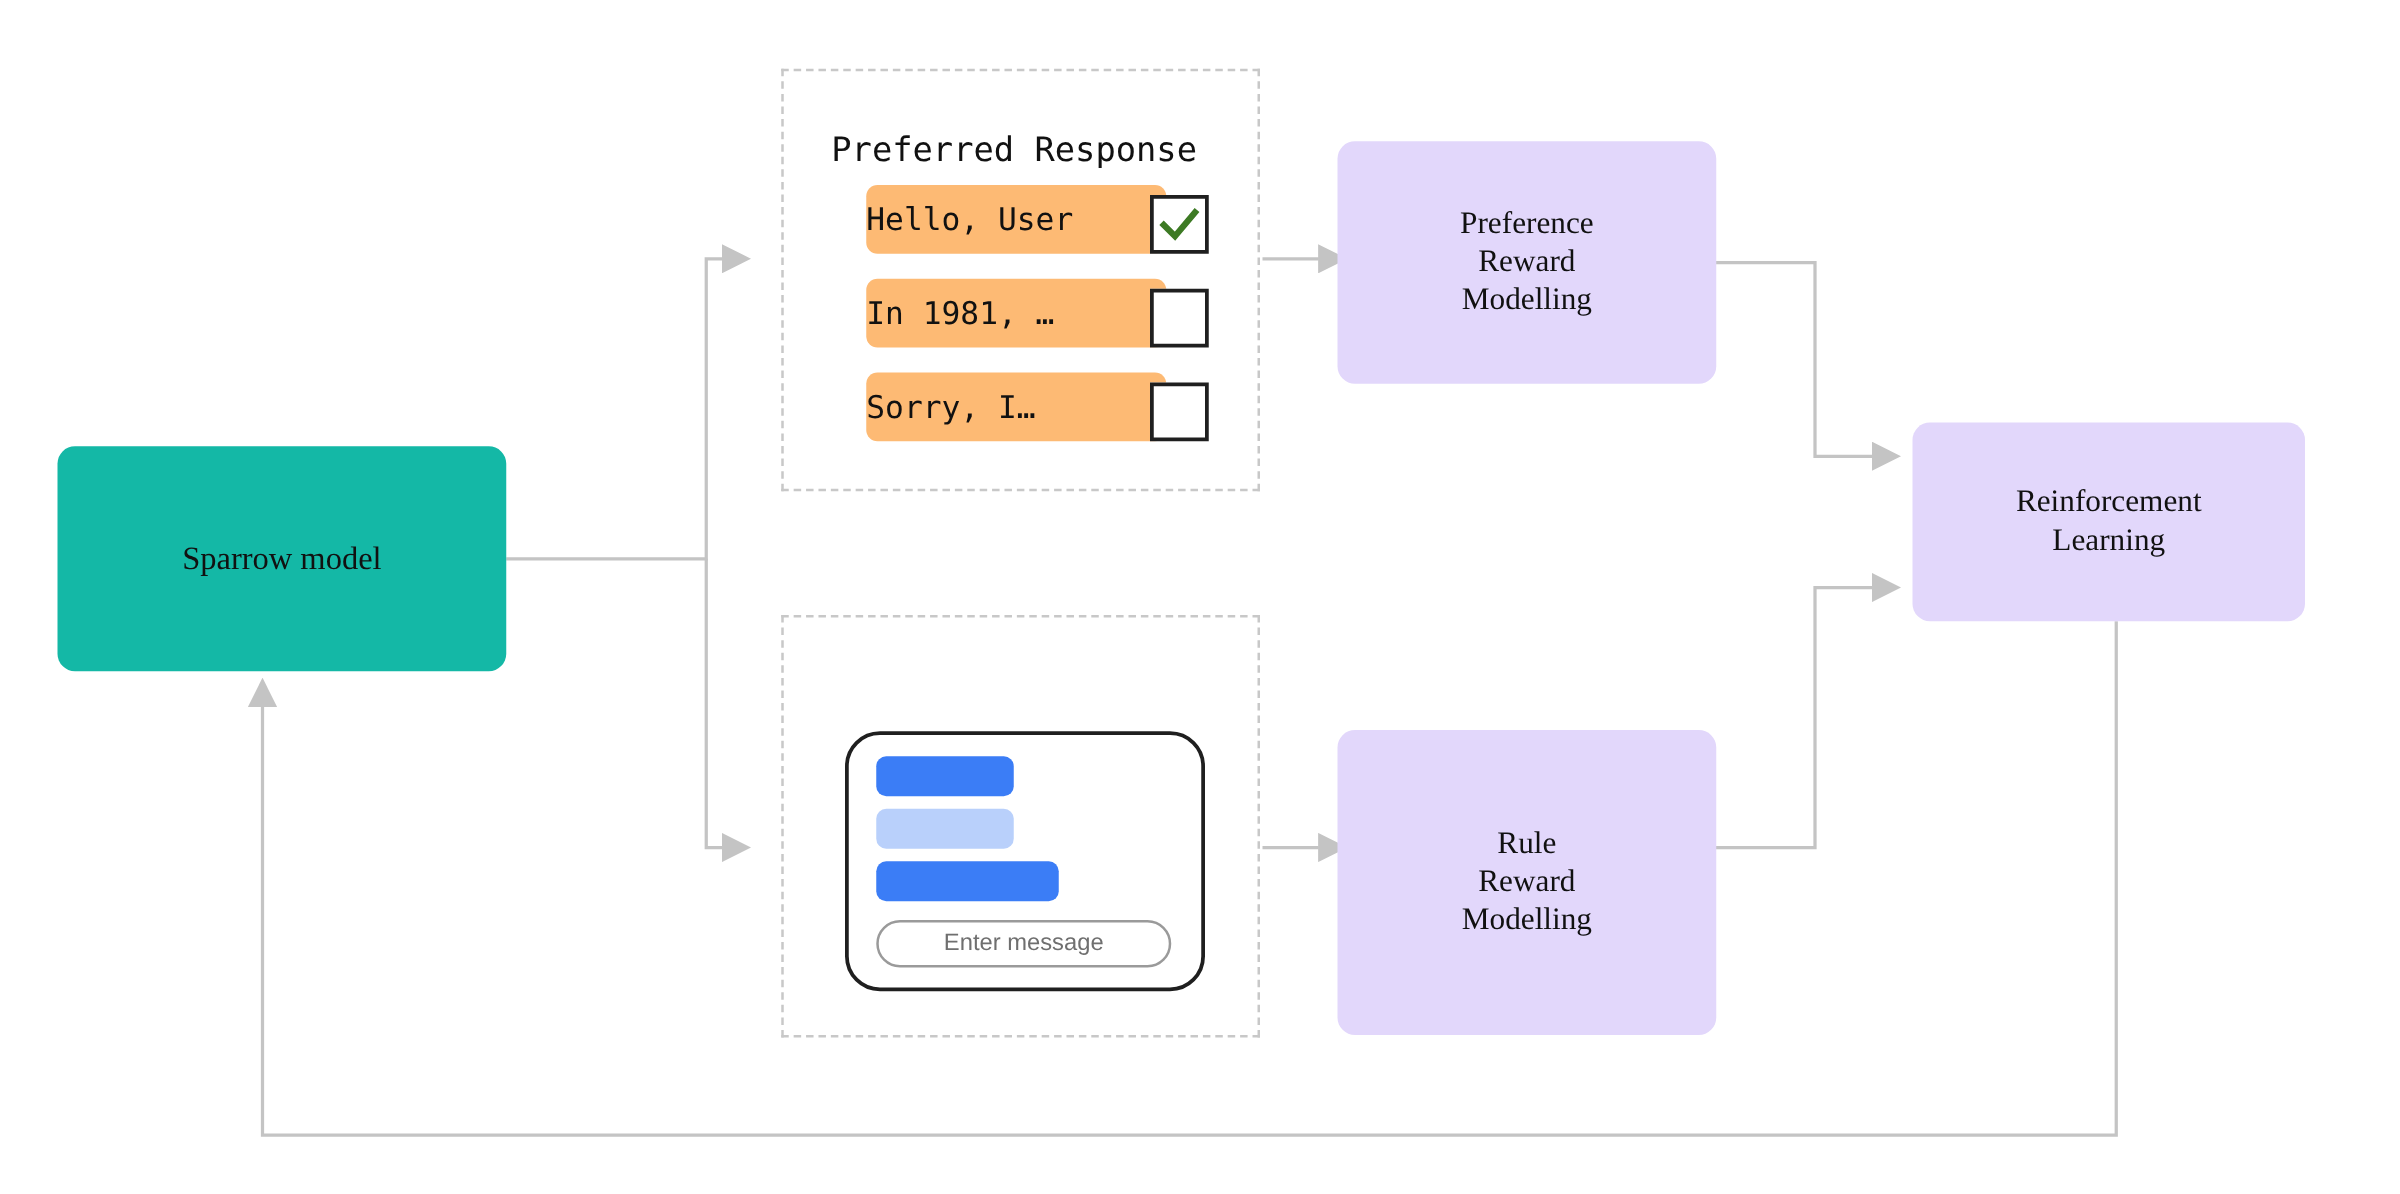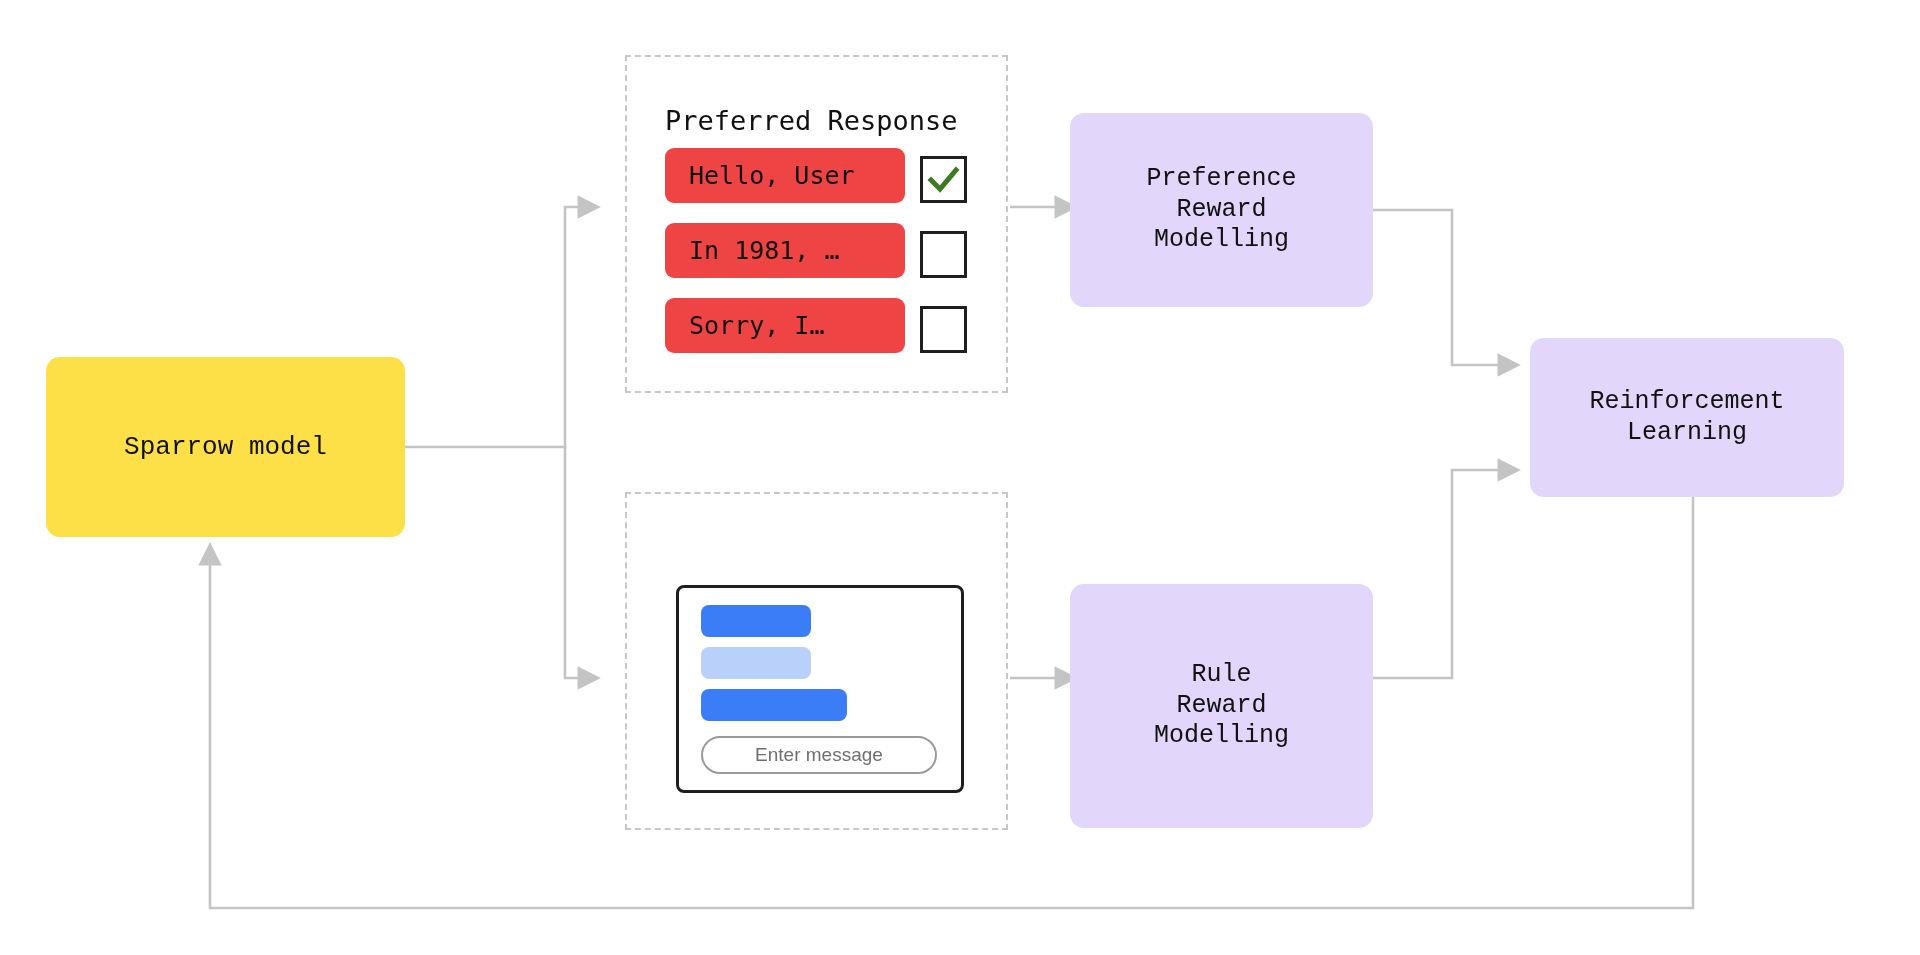--- a/index.html
+++ b/index.html
@@ -27,26 +27,26 @@
   }
 
   
   .node {
     position: absolute;
     display: flex;
     align-items: center;
     justify-content: center;
     text-align: center;
     box-sizing: border-box;
-    font-family: Liberation Mono, monospace;
+    font-family: Liberation Serif, serif;
     color: #111111;
     white-space: pre-line;
   }
   .node-blue {
-    background: #fde047;
+    background: #14b8a6;
     border-radius: 14px;
     font-size: 26px;
     letter-spacing: 0px;
     text-align: center;
   }
   .node-purple {
     background: #e2d7fb;
     border-radius: 14px;
     font-size: 25px;
     line-height: 1.22;
@@ -63,44 +63,44 @@
     position: absolute;
     font-family: "DejaVu Sans Mono", monospace;
     font-size: 27px;
     color: #111111;
     white-space: nowrap;
   }
 
   
   .resp-pill {
     position: absolute;
-    background: #ef4444;
+    background: #fdba74;
     border-radius: 9px;
     display: flex;
     align-items: center;
     box-sizing: border-box;
-    padding-left: 24px;
     font-family: "DejaVu Sans Mono", monospace;
     font-size: 25px;
     color: #111111;
+    margin-left: 28px;
   }
   .resp-check {
     position: absolute;
     box-sizing: border-box;
     border: 3px solid #1f1f1f;
     background: #ffffff;
   }
   .resp-check svg { display: block; }
 
   
   .chat-card {
     position: absolute;
     box-sizing: border-box;
     border: 3px solid #1f1f1f;
-    border-radius: 8px;
+    border-radius: 28px;
     background: #ffffff;
   }
   .chat-bar {
     position: absolute;
     border-radius: 8px;
   }
   .chat-input {
     position: absolute;
     box-sizing: border-box;
     border: 2px solid #9a9a9a;

